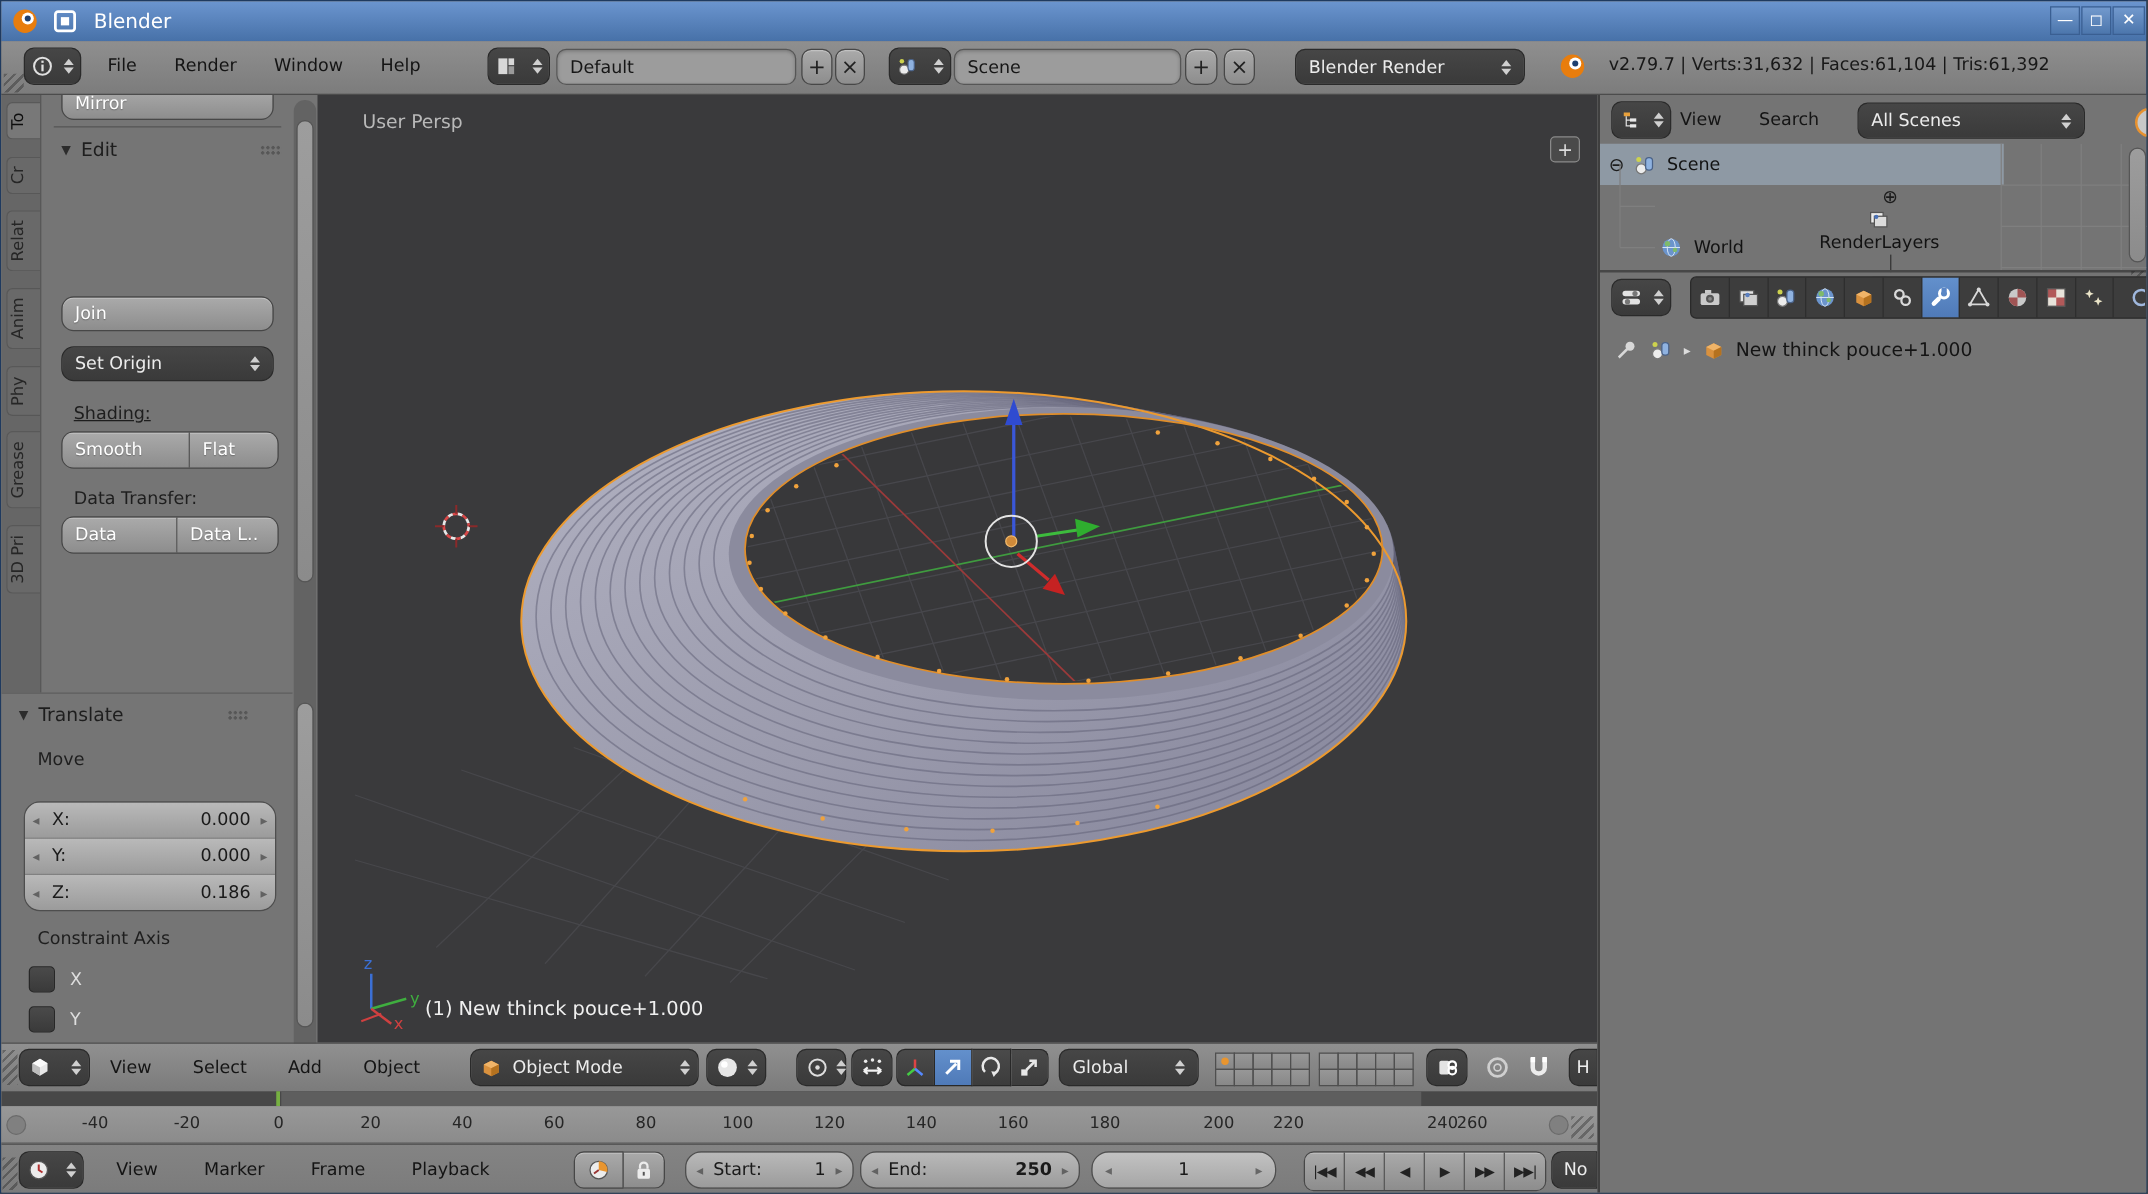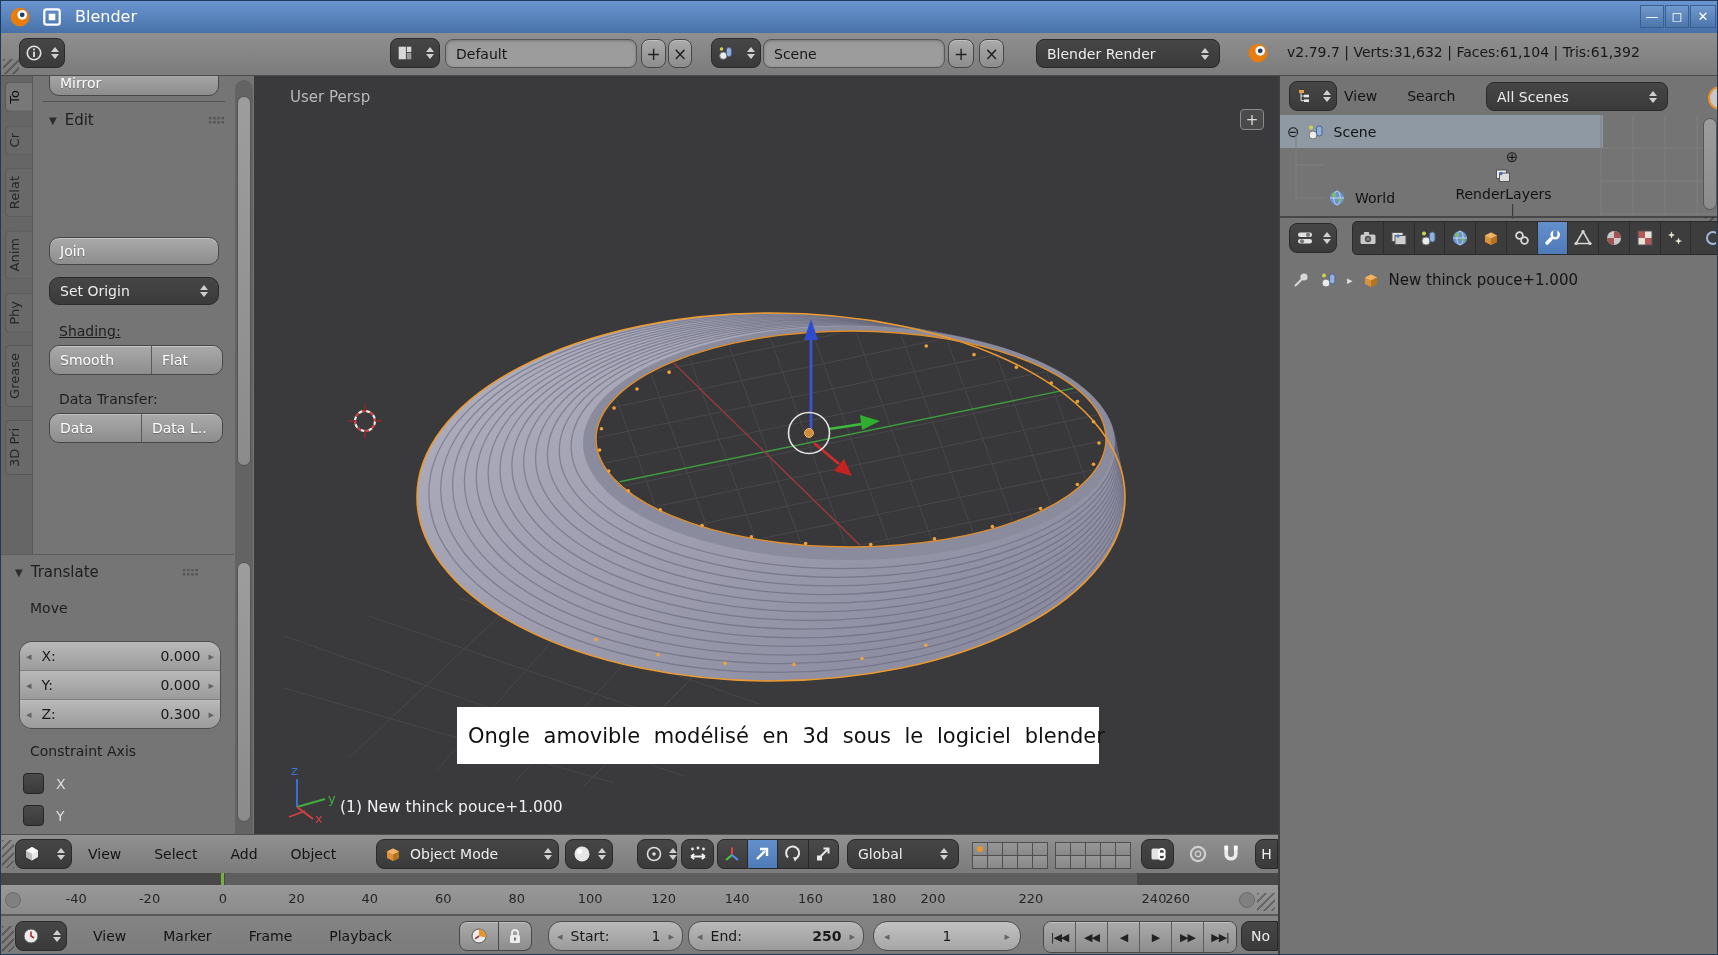--- a/index.html
+++ b/index.html
@@ -129,20 +129,26 @@
             <circle cx="10" cy="10" r="7.5" fill="none" stroke="#e0e0e0" stroke-width="1.8"></circle>
             <rect x="9" y="8.5" width="2" height="6" fill="#e0e0e0"></rect>
             <rect x="9" y="5" width="2" height="2" fill="#e0e0e0"></rect>
           </svg>
         </span>
       <span class="ddarr">
           <i class="u"></i>
           <i class="d"></i>
         </span>
     </div>
+    <div class="abs menurow" style="left:85px;top:5px;" id="topbar-menus">
+        <span class="menu">File</span>
+        <span class="menu">Render</span>
+        <span class="menu">Window</span>
+        <span class="menu">Help</span>
+      </div>
     <div class="abs dbtn" style="left:389px;top:5px;width:50px;height:30px;border-radius:8px;padding:0 5px;">
       <span class="ico" style="width:18px;height:18px;">
           <svg viewBox="0 0 20 20">
             <rect x="3" y="3" width="8" height="14" fill="#d8d8d8"></rect>
             <rect x="12" y="3" width="5" height="6" fill="#d8d8d8"></rect>
             <rect x="12" y="10" width="5" height="7" fill="#9a9a9a"></rect>
           </svg>
         </span>
       <span class="ddarr">
           <i class="u"></i>
@@ -240,21 +246,21 @@
           </div>
           <div class="numrow" style="border-bottom: 1px solid rgba(0, 0, 0, 0.3);">
             <span class="sidearr">◂</span>
             <span style="margin-left:10px;">Y:</span>
             <span class="v">0.000</span>
             <span class="sidearr">▸</span>
           </div>
           <div class="numrow" style="border-bottom: none;">
             <span class="sidearr">◂</span>
             <span style="margin-left:10px;">Z:</span>
-            <span class="v">0.300</span>
+            <span class="v">0.186</span>
             <span class="sidearr">▸</span>
           </div>
         </div>
       <span class="abs lbl" style="left:29px;top:188px;">Constraint Axis</span>
       <div class="abs" id="axisboxes" style="left:22px;top:218px;width:200px;">
           <div style="display: flex; align-items: center; gap: 12px; margin-bottom: 11px; height: 21px;">
             <span class="chk"></span>
             <span style="font-size:14px;color:#dedede;">X</span>
           </div>
           <div style="display: flex; align-items: center; gap: 12px; margin-bottom: 11px; height: 21px;">
@@ -395,21 +401,20 @@
           <g stroke="#8a2a2a" stroke-width="1.6">
             <line x1="111" y1="328" x2="111" y2="335"></line>
               <line x1="111" y1="355" x2="111" y2="362"></line>
             <line x1="94" y1="345" x2="101" y2="345"></line>
               <line x1="121" y1="345" x2="128" y2="345"></line>
           </g>
         </g>
       </svg>
       <span id="viewlabel" class="abs">User Persp</span>
       <div id="plusregion" class="abs">+</div>
-      <div id="caption" class="abs">Ongle amovible modélisé en 3d sous le logiciel blender</div>
       
       <svg class="abs" style="left:25px;top:685px;" width="64" height="64" viewBox="0 0 64 64">
         <line x1="18" y1="46" x2="18" y2="18" stroke="#3b6fd4" stroke-width="2"></line>
         <line x1="18" y1="46" x2="46" y2="38" stroke="#3fae3f" stroke-width="2"></line>
         <line x1="18" y1="46" x2="34" y2="58" stroke="#d04040" stroke-width="2"></line>
         <line x1="10" y1="56" x2="26" y2="50" stroke="#d04040" stroke-width="1.6"></line>
         <text x="12" y="14" fill="#3b6fd4" font-size="13">z</text>
         <text x="49" y="42" fill="#3fae3f" font-size="13">y</text>
         <text x="36" y="62" fill="#d04040" font-size="13">x</text>
       </svg>
@@ -598,21 +603,21 @@
         <span class="tick" style="left: 222px;">0</span>
         <span class="tick" style="left: 295.44px;">20</span>
         <span class="tick" style="left: 368.88px;">40</span>
         <span class="tick" style="left: 442.32px;">60</span>
         <span class="tick" style="left: 515.76px;">80</span>
         <span class="tick" style="left: 589.2px;">100</span>
         <span class="tick" style="left: 662.64px;">120</span>
         <span class="tick" style="left: 736.08px;">140</span>
         <span class="tick" style="left: 809.52px;">160</span>
         <span class="tick" style="left: 882.96px;">180</span>
-        <span class="tick" style="left: 932px;">200</span>
+        <span class="tick" style="left: 974px;">200</span>
         <span class="tick" style="left: 1029.84px;">220</span>
         <span class="tick" style="left: 1117px; margin-left: 36px;">240</span>
         <span class="tick" style="left: 1176.72px;">260</span>
       </div>
     <div id="theader" class="abs">
       <div class="abs grip" style="left:1px;top:10px;width:12px;height:26px;"></div>
       <div class="abs dbtn" style="left:14px;top:5px;width:52px;height:30px;border-radius:8px;padding:0 5px;gap:3px;">
         <span class="ico">
             <svg viewBox="0 0 20 20">
               <circle cx="10" cy="10" r="7" fill="#ececec" stroke="#555"></circle>

